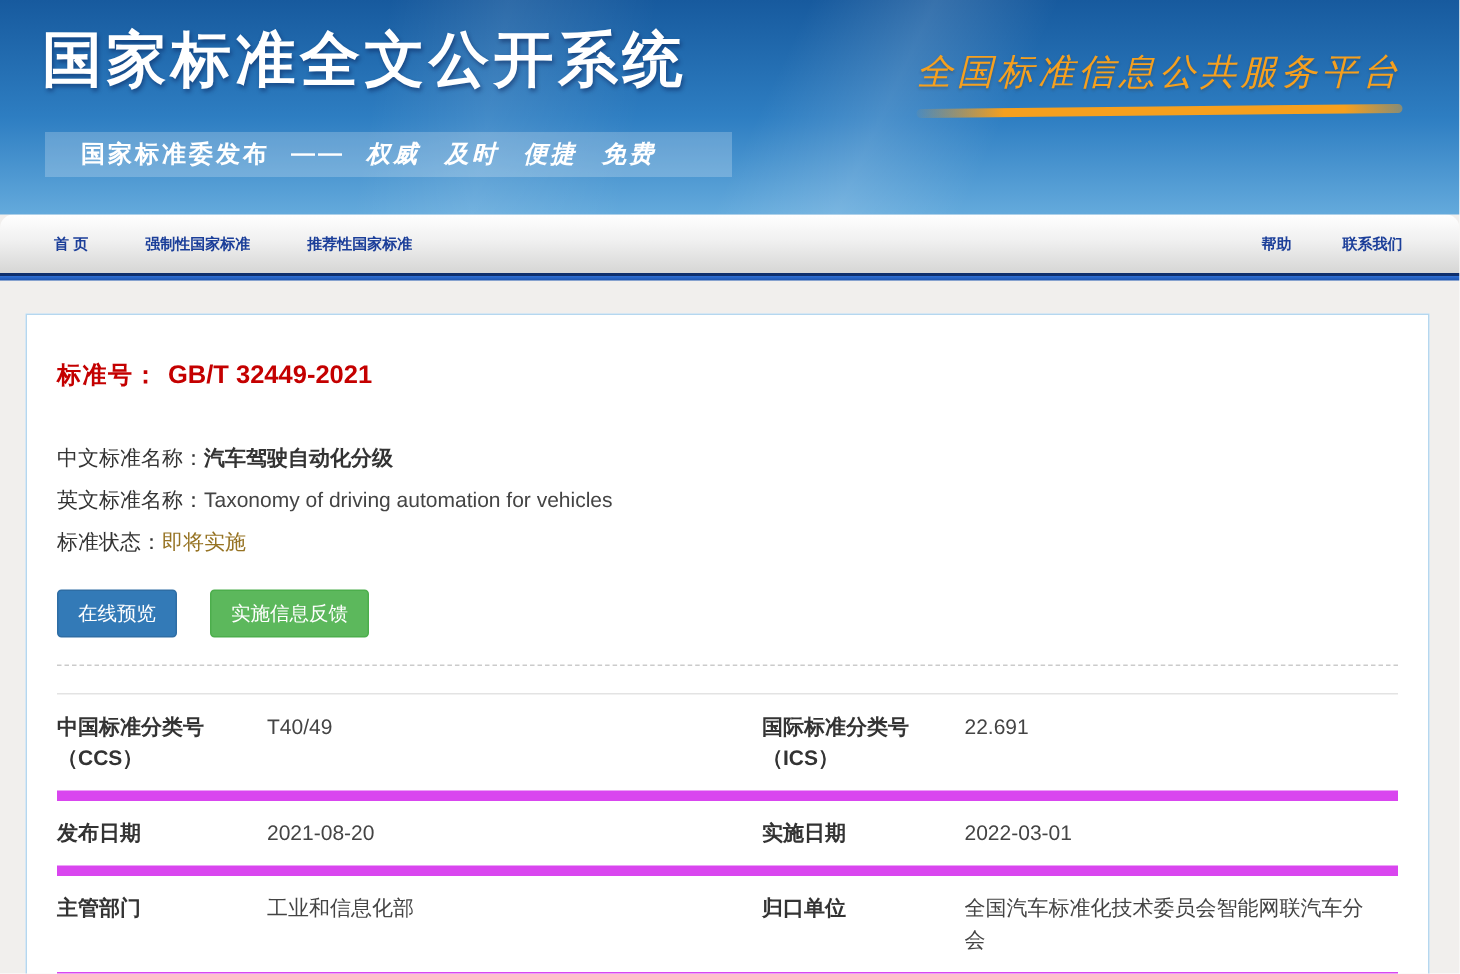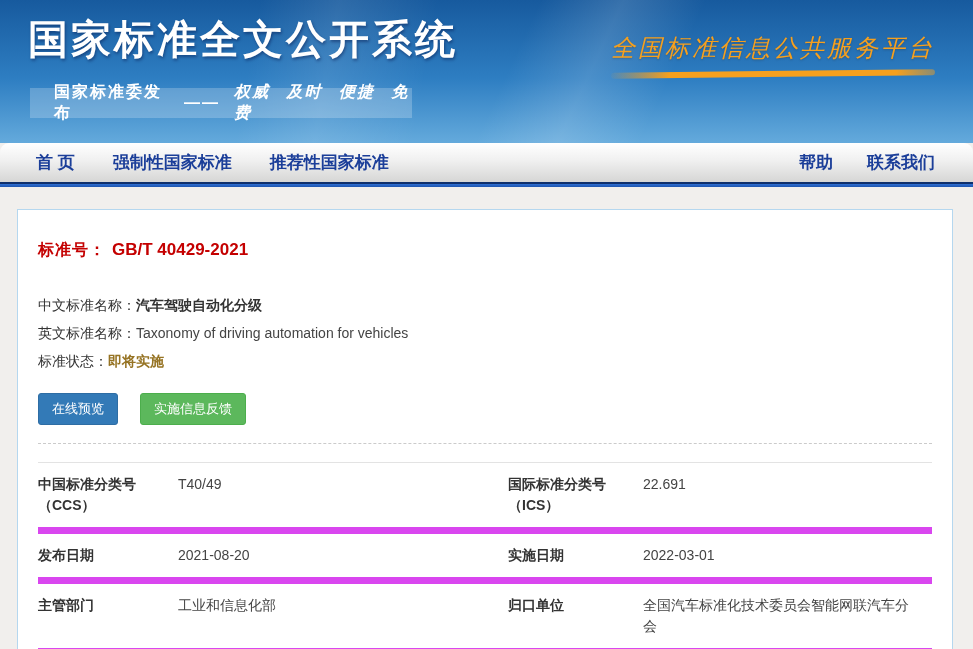--- a/index.html
+++ b/index.html
@@ -17,42 +17,42 @@
     background:
       linear-gradient(115deg, rgba(255,255,255,0) 52%, rgba(255,255,255,.14) 60%, rgba(255,255,255,0) 68%),
       linear-gradient(100deg, rgba(255,255,255,0) 26%, rgba(255,255,255,.10) 34%, rgba(255,255,255,0) 44%);
   }
   .site-title {
     position:absolute; left:28px; top:12px;
     color:#fff; font-size:40px; font-weight:bold; letter-spacing:3px;
     text-shadow:1px 2px 3px rgba(0,10,60,.4);
   }
   .sub-banner {
-    position:absolute; left:30px; top:88px; width:382px; height:30px;
+    position:absolute; left:30px; top:88px; width:458px; height:30px;
     background:rgba(255,255,255,.22);
     display:flex; align-items:center; gap:14px; padding-left:24px;
     color:#fff; font-size:16px; font-weight:bold; letter-spacing:2px;
   }
   .sub-banner .slogan { font-style:italic; word-spacing:10px; }
   .platform { position:absolute; right:38px; top:32px; text-align:center; }
   .platform-text {
     color:var(--orange_accent,#f6a01e); font-size:24px; font-weight:normal;
     font-style:italic; letter-spacing:3px; text-shadow:0 1px 2px rgba(60,30,0,.25);
   }
   .platform-underline {
     height:6px; margin-top:7px; border-radius:3px; transform:rotate(-.6deg);
     background:linear-gradient(90deg, rgba(246,160,30,.05) 0%, var(--orange_accent,#f6a01e) 18%, var(--orange_accent,#f6a01e) 88%, rgba(246,160,30,.45) 100%);
   }
 
   
   .nav {
     height:39px; display:flex; align-items:center; padding:0 24px;
     background:linear-gradient(180deg,#ffffff 0%,#f0f0f0 45%,#d6d6d5 100%);
     border-radius:9px 9px 0 0;
-    font-size:17px; font-weight:bold;
+    font-size:10px; font-weight:bold;
   }
   .nav a { text-decoration:none; color:var(--nav_link_blue,#1b3e99); cursor:pointer; }
   .nav-left { display:flex; gap:38px; margin-right:auto; padding-left:12px; }
   .nav-right { display:flex; gap:34px; padding-right:14px; }
   .nav-border-dark { height:2px; background:#0e2f6d; }
   .nav-border-blue { height:3px; background:linear-gradient(180deg,#2f6fd3,#1e55b0); }
 
   
   .content { padding:22px 20px 0 17px; }
   .panel {
@@ -60,21 +60,21 @@
     padding:30px 20px 0 20px;
   }
   .std-no { font-size:16px; font-weight:bold; }
   .std-no .lbl { color:var(--red,#c40000); letter-spacing:1px; }
   .std-no .val { color:var(--red,#c40000); font-size:17px; margin-left:6px; }
   .meta { margin-top:30px; font-size:14px; color:#333; }
   .meta-line { line-height:28px; }
   .meta-line .lab { color:#333; }
   .cn-val { font-weight:bold; color:#333; }
   .en-val { color:#444; }
-  .status-val { font-weight:bold; color:var(--status_gold,#967323); }
+  .status-val { font-weight:normal; color:var(--status_gold,#967323); }
   .btns { margin-top:18px; display:flex; gap:22px; }
   .btn {
     font-family:inherit; font-size:13px; color:#fff; padding:7px 13px;
     border-radius:3px; cursor:pointer; line-height:16px;
   }
   .btn-blue { background:var(--button_blue,#337ab7); border:1px solid #2e6da4; }
   .btn-green { background:var(--button_green,#5cb85c); border:1px solid #4cae4c; }
   .dashed { margin-top:18px; border:none; border-top:1px dashed #cbcbcb; }
 
   .info-grid { margin-top:18px; border-top:1px solid #e3e3e3; font-size:14px; }
@@ -113,21 +113,21 @@
     <a>联系我们</a>
   </div>
 </nav>
 <div class="nav-border-dark"></div>
 <div class="nav-border-blue"></div>
 
 <main class="content">
   <div class="panel">
 
     <div class="std-no">
-      <span class="lbl">标准号：</span><span class="val">GB/T 40429-2021</span>
+      <span class="lbl">标准号：</span><span class="val">GB/T 32449-2021</span>
     </div>
 
     <div class="meta">
       <div class="meta-line">
         <span class="lab">中文标准名称：</span><span class="cn-val">汽车驾驶自动化分级</span>
       </div>
       <div class="meta-line">
         <span class="lab">英文标准名称：</span><span class="en-val">Taxonomy of driving automation for vehicles</span>
       </div>
       <div class="meta-line">

